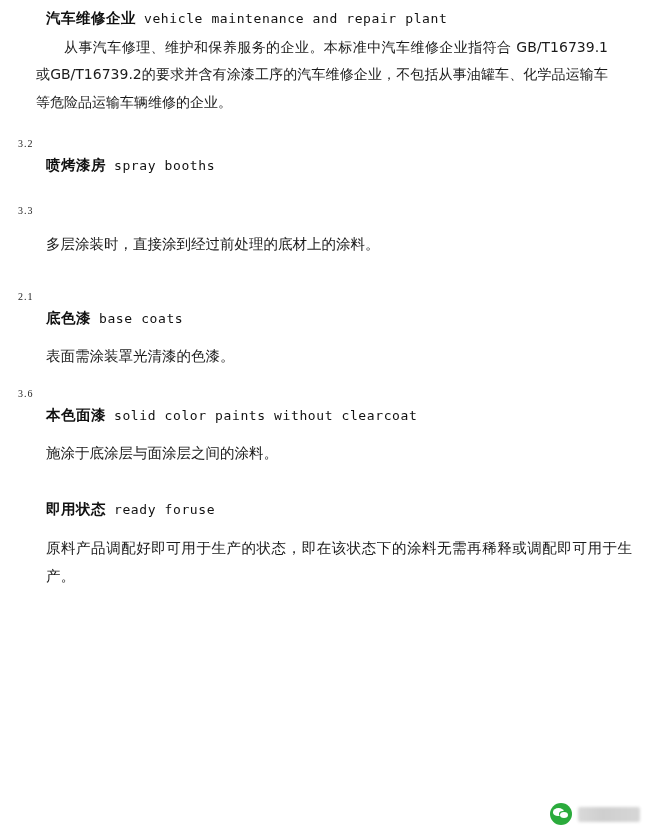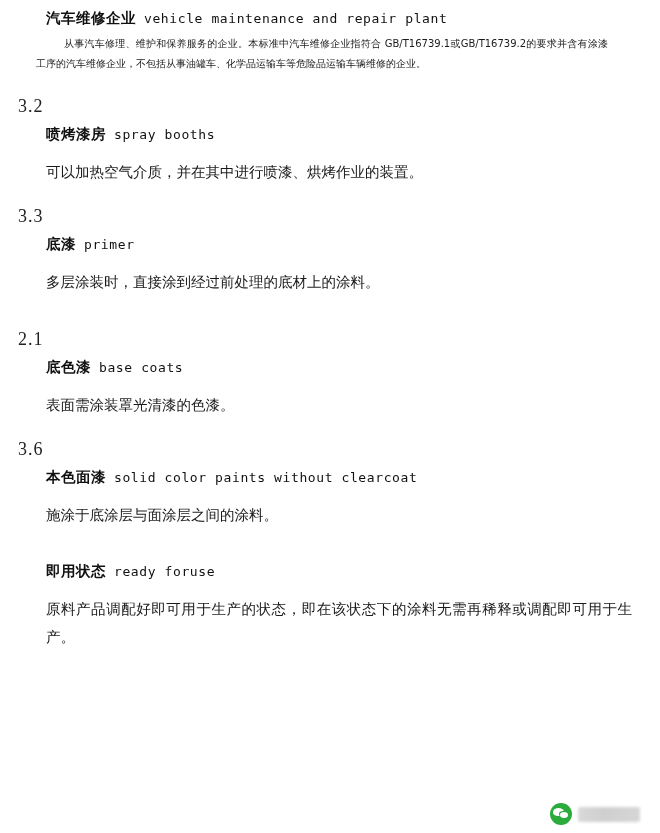--- a/index.html
+++ b/index.html
@@ -21,21 +21,21 @@
     position: relative;
     box-sizing: border-box;
     padding: 6px 28px 0 18px;
     border-radius: 26px;
   }
   .entry {
     margin: 0;
   }
   .num {
     font-family: "Liberation Serif", serif;
-    font-size: 18px;
+    font-size: 10px;
     letter-spacing: 1px;
     color: #222;
     margin: 0 0 2px 0;
     line-height: 1.5;
   }
   .term {
     margin: 0 0 2px 28px;
     font-size: 15px;
     line-height: 1.6;
     color: #111;
@@ -56,21 +56,21 @@
   .desc {
     margin: 0 0 2px 28px;
     font-size: 14.5px;
     line-height: 1.95;
     text-align: justify;
     color: #1a1a1a;
     font-family: "DejaVu Sans", sans-serif;
   }
   .desc-block {
     margin: 0 24px 0 18px;
-    font-size: 10px;
+    font-size: 14px;
     line-height: 1.95;
     text-align: justify;
     font-family: "DejaVu Sans", sans-serif;
     text-indent: 28px;
   }
   .spacer-sm { height: 10px; }
   .spacer-md { height: 14px; }
   .spacer-lg { height: 20px; }
 
   .first-term {
@@ -137,30 +137,26 @@
   </div>
 
   <div class="spacer-lg"></div>
 
   <div class="entry">
     <div class="num">3.2</div>
     <div class="term">
       <span class="cn">喷烤漆房</span><span class="en">spray booths</span>
     </div>
     <div class="spacer-sm"></div>
-    <div class="desc">可以加热空气介质，并在其中进行喷漆、烘烤作业的装置。</div>
   </div>
 
   <div class="spacer-md"></div>
 
   <div class="entry">
     <div class="num">3.3</div>
-    <div class="term">
-      <span class="cn">底漆</span><span class="en">primer</span>
-    </div>
     <div class="spacer-sm"></div>
     <div class="desc">多层涂装时，直接涂到经过前处理的底材上的涂料。</div>
   </div>
 
   <div class="spacer-md"></div>
 
 
   <div class="spacer-md"></div>
 
   <div class="entry">

